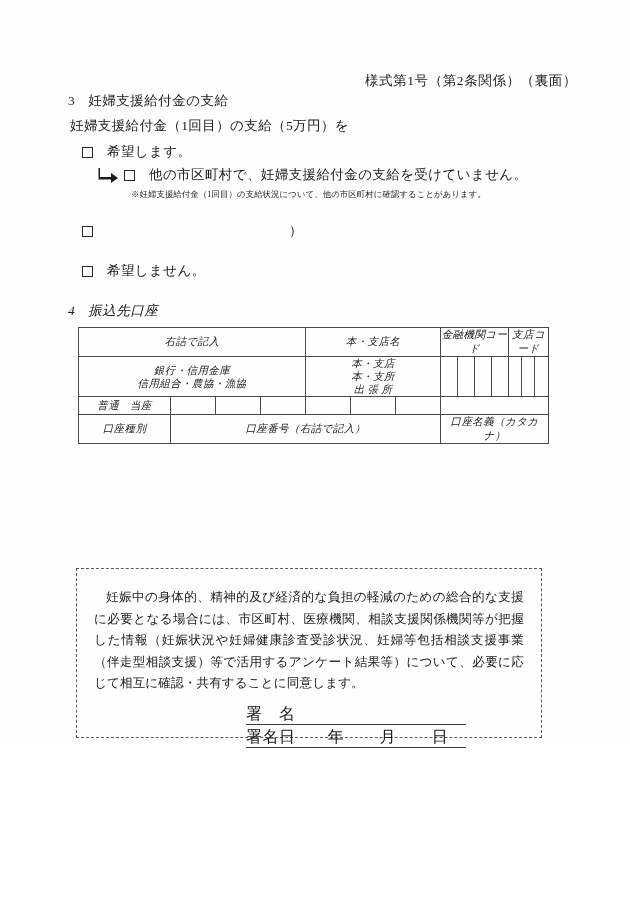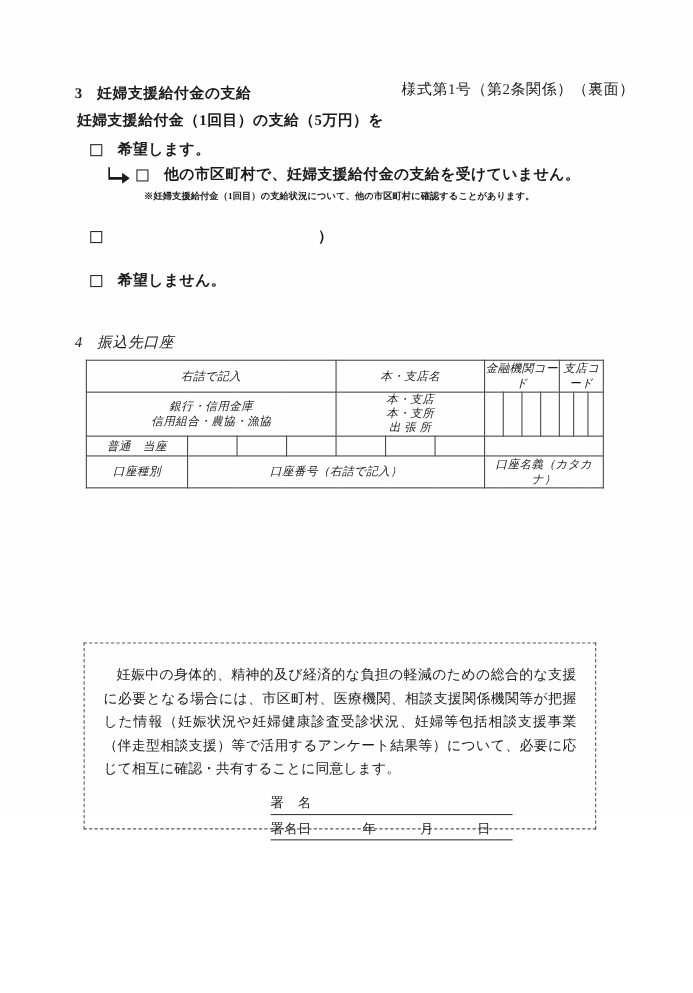--- a/index.html
+++ b/index.html
@@ -31,23 +31,22 @@
     top: 72px;
     font-size: 13.5px;
     letter-spacing: 0.6px;
     white-space: nowrap;
   }
 
   
   .sec3 {
     position: absolute;
     left: 68px;
-    top: 76px;
+    top: 92px;
     width: 500px;
-    font-weight: bold;
   }
   .sec-heading {
     font-size: 13.5px;
     letter-spacing: 0.5px;
     white-space: nowrap;
   }
   .sec-heading .num { margin-right: 13px; }
   .sec3-lead {
     font-size: 13.5px;
     letter-spacing: 0.4px;
@@ -149,43 +148,43 @@
     text-align: justify;
     margin-top: 5px;
     width: 487px;
   }
   .sec5-body .ind { margin-left: 13px; }
 
   
   .consent {
     position: absolute;
     left: 76px;
-    top: 584px;
+    top: 568px;
     width: 466px;
     height: 170px;
     border: 1px dashed #5a5a5a;
     box-sizing: border-box;
     padding: 18px 17px 0 17px;
   }
   .consent-body {
     font-size: 12.6px;
     line-height: 21.5px;
     letter-spacing: 0.1px;
     text-align: justify;
   }
   .consent-body .ind { margin-left: 12px; }
   .sign-block {
     margin-top: 11px;
     margin-left: 152px;
     width: 220px;
   }
   .sign-row {
     display: flex;
-    align-items: flex-end;
-    font-size: 12px;
+    align-items: center;
+    font-size: 16px;
     letter-spacing: 0.5px;
     border-bottom: 1px solid #3a3a3a;
     padding-bottom: 1px;
     margin-bottom: 4px;
     height: 17px;
   }
   .sign-label { flex: none; white-space: nowrap; }
   .sign-fill { flex: 1; }
   .date-units {
     display: flex;

